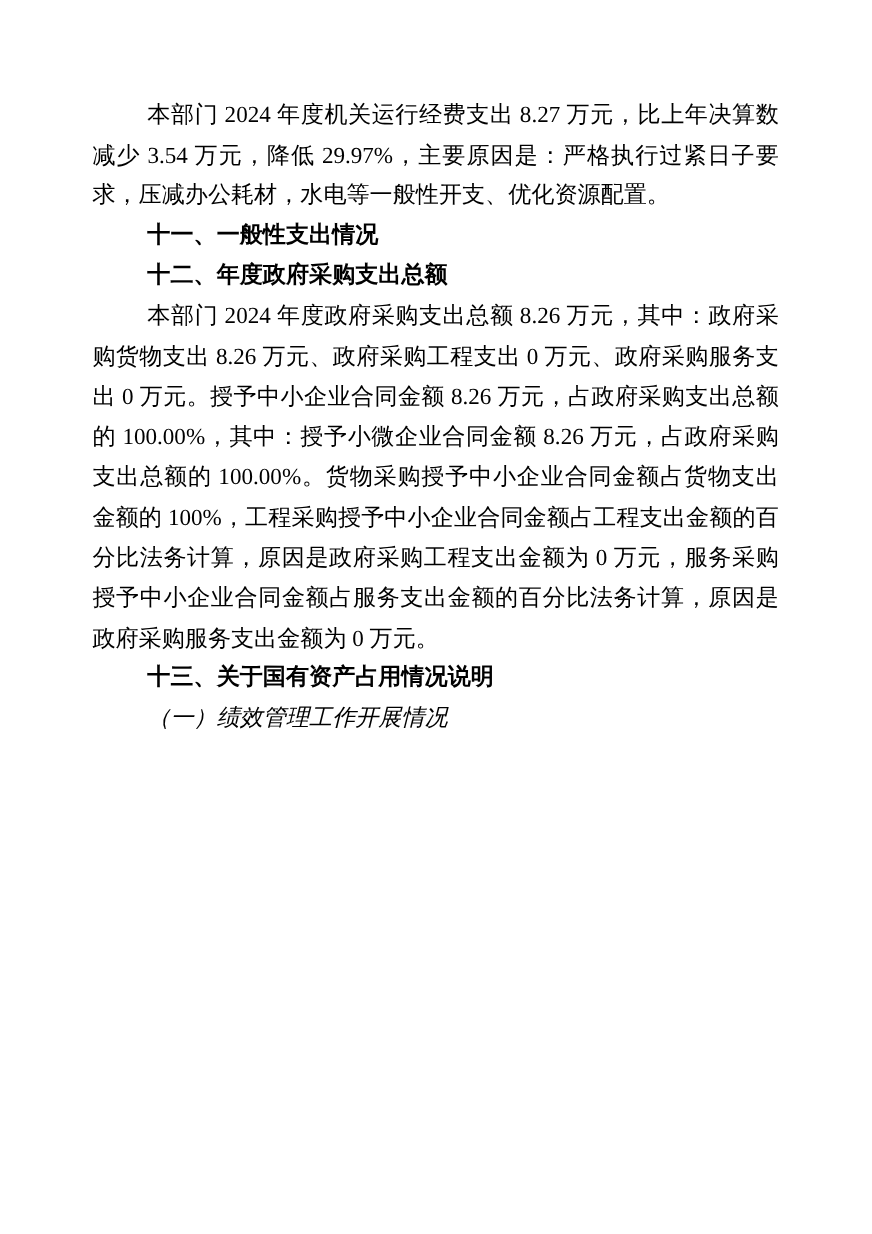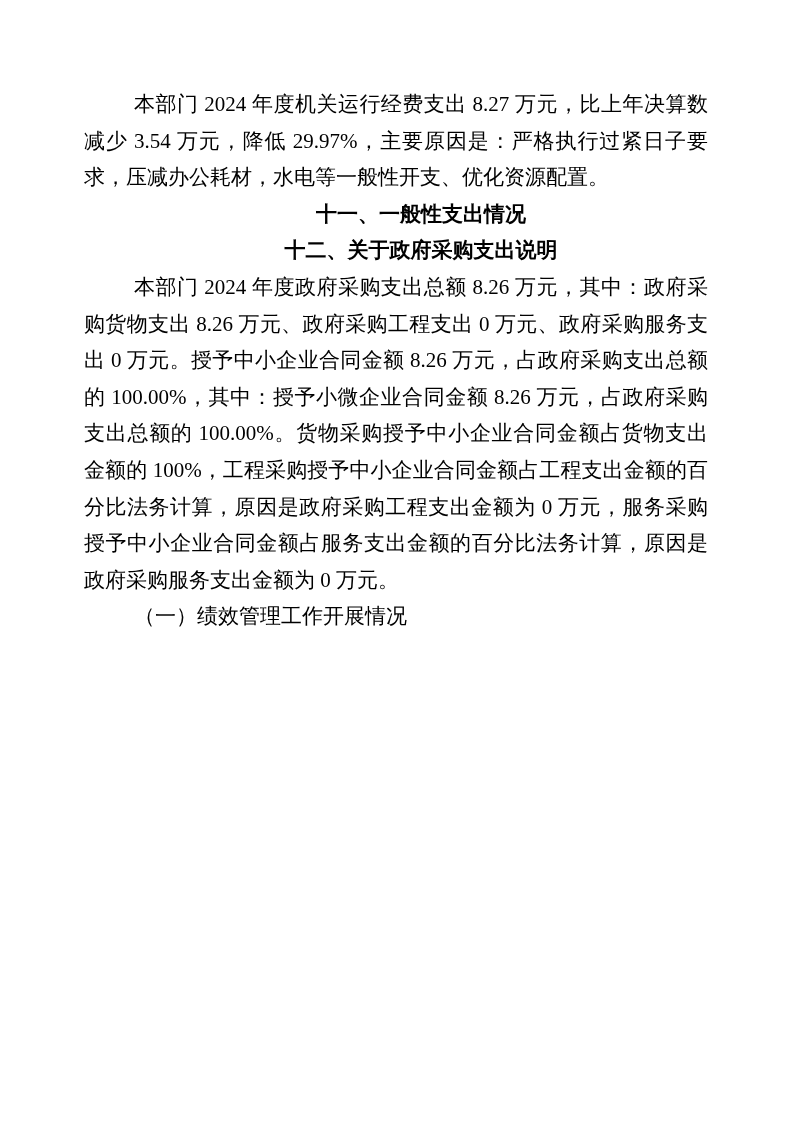--- a/index.html
+++ b/index.html
@@ -32,38 +32,40 @@
     word-break: break-all;
     color: #000000;
   }
   .heading {
     margin: 0;
     font-family: "Liberation Sans", "DejaVu Sans", sans-serif;
     font-weight: 700;
     font-size: 21px;
     line-height: 36.6px;
     text-indent: 2.38em;
-    text-align: center;
+    text-align: left;
     color: #000000;
   }
   .subheading {
     margin: 0;
     font-family: "Liberation Sans", "DejaVu Sans", sans-serif;
     font-weight: 400;
     font-size: 21px;
     line-height: 36.6px;
     text-indent: 2.38em;
     text-align: left;
     color: #000000;
+    font-style: italic;
   }
 </style>
 </head>
 <body>
 
 <div class="page">
   <div class="content">
       <p class="paragraph">本部门 2024 年度机关运行经费支出 8.27 万元，比上年决算数减少 3.54 万元，降低 29.97%，主要原因是：严格执行过紧日子要求，压减办公耗材，水电等一般性开支、优化资源配置。</p>
       <div class="heading">十一、一般性支出情况</div>
-      <div class="heading">十二、关于政府采购支出说明</div>
+      <div class="heading">十二、年度政府采购支出总额</div>
       <p class="paragraph">本部门 2024 年度政府采购支出总额 8.26 万元，其中：政府采购货物支出 8.26 万元、政府采购工程支出 0 万元、政府采购服务支出 0 万元。授予中小企业合同金额 8.26 万元，占政府采购支出总额的 100.00%，其中：授予小微企业合同金额 8.26 万元，占政府采购支出总额的 100.00%。货物采购授予中小企业合同金额占货物支出金额的 100%，工程采购授予中小企业合同金额占工程支出金额的百分比法务计算，原因是政府采购工程支出金额为 0 万元，服务采购授予中小企业合同金额占服务支出金额的百分比法务计算，原因是政府采购服务支出金额为 0 万元。</p>
+      <div class="heading">十三、关于国有资产占用情况说明</div>
       <div class="subheading">（一）绩效管理工作开展情况</div>
     </div>
 </div>
 
 </body></html>

